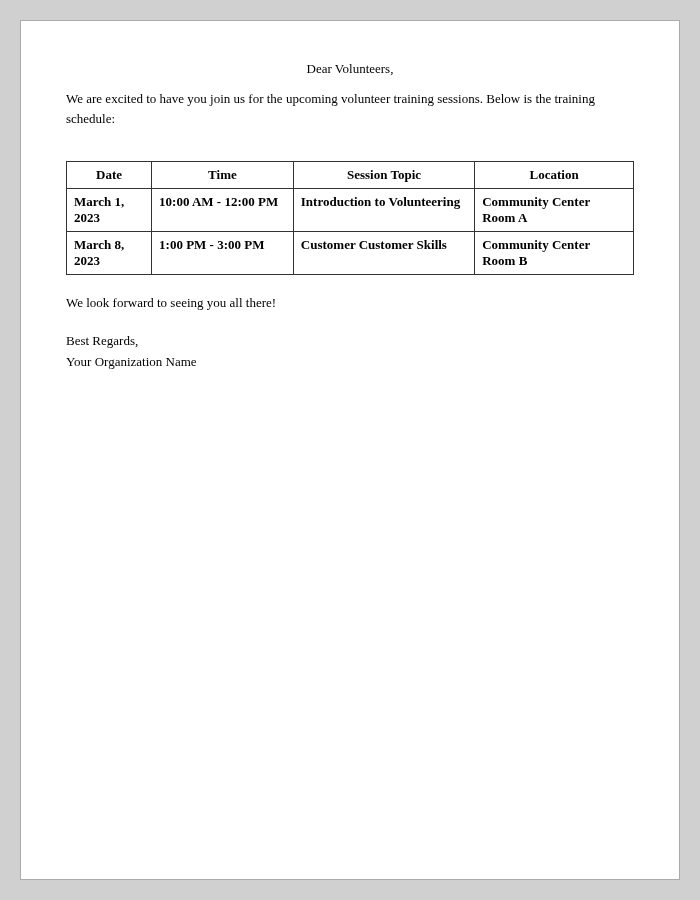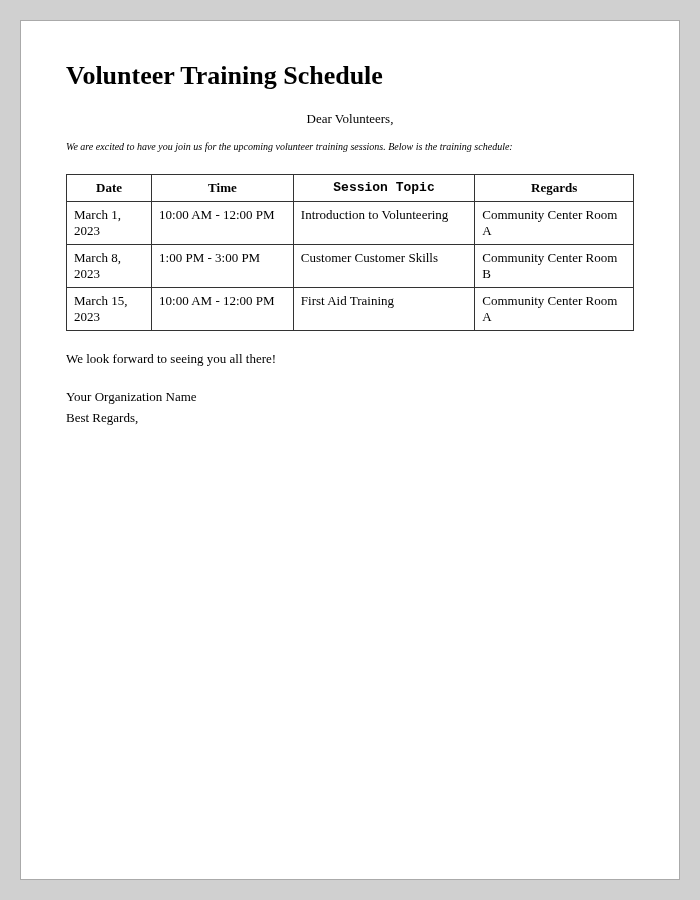--- a/index.html
+++ b/index.html
@@ -34,24 +34,23 @@
       font-family: 'Times New Roman', Times, serif;
     }
 
     .greeting {
       font-size: 13px;
       margin-bottom: 12px;
       text-align: center;
     }
 
     .intro-text {
-      font-size: 10px;
-      margin-bottom: 20px;
+      font-size: 13px;
+      margin-bottom: 33px;
       line-height: 1.5;
-      font-style: italic;
     }
 
     .schedule-table {
       width: 100%;
       border-collapse: collapse;
       margin-bottom: 20px;
       font-size: 13px;
     }
 
     .schedule-table th,
@@ -61,80 +60,73 @@
       vertical-align: top;
     }
 
     .schedule-table th {
       font-weight: bold;
       text-align: center;
       background: #ffffff;
     }
 
     .schedule-table td {
-      font-weight: normal;
+      font-weight: bold;
     }
 
     .col-date { width: 15%; }
     .col-time { width: 25%; }
-    .col-topic { width: 32%; font-family: Liberation Mono, monospace; }
+    .col-topic { width: 32%; }
     .col-location { width: 28%; }
 
     .closing-text {
       font-size: 13px;
       margin-bottom: 20px;
     }
 
     .signature {
       font-size: 13px;
       line-height: 1.6;
     }
   </style>
 </head>
 <body>
 
 <div class="page">
 
-  <h1 class="page-title">Volunteer Training Schedule</h1>
 
   <p class="greeting">Dear Volunteers,</p>
 
   <p class="intro-text">We are excited to have you join us for the upcoming volunteer training sessions. Below is the training schedule:</p>
 
   <table class="schedule-table">
     <thead>
       <tr>
         <th class="col-date">Date</th>
         <th class="col-time">Time</th>
         <th class="col-topic">Session Topic</th>
-        <th class="col-location">Regards</th>
+        <th class="col-location">Location</th>
       </tr>
     </thead>
     <tbody id="table-body">
     <tr>
           <td>March 1, 2023</td>
           <td>10:00 AM - 12:00 PM</td>
           <td>Introduction to Volunteering</td>
           <td>Community Center Room A</td>
         </tr>
         <tr>
           <td>March 8, 2023</td>
           <td>1:00 PM - 3:00 PM</td>
           <td>Customer Customer Skills</td>
           <td>Community Center Room B</td>
         </tr>
-        <tr>
-          <td>March 15, 2023</td>
-          <td>10:00 AM - 12:00 PM</td>
-          <td>First Aid Training</td>
-          <td>Community Center Room A</td>
-        </tr>
       </tbody>
   </table>
 
   <p class="closing-text">We look forward to seeing you all there!</p>
 
   <div class="signature">
+    <p>Best Regards,</p>
     <p>Your Organization Name</p>
-    <p>Best Regards,</p>
   </div>
 
 </div>
 
 </body></html>

